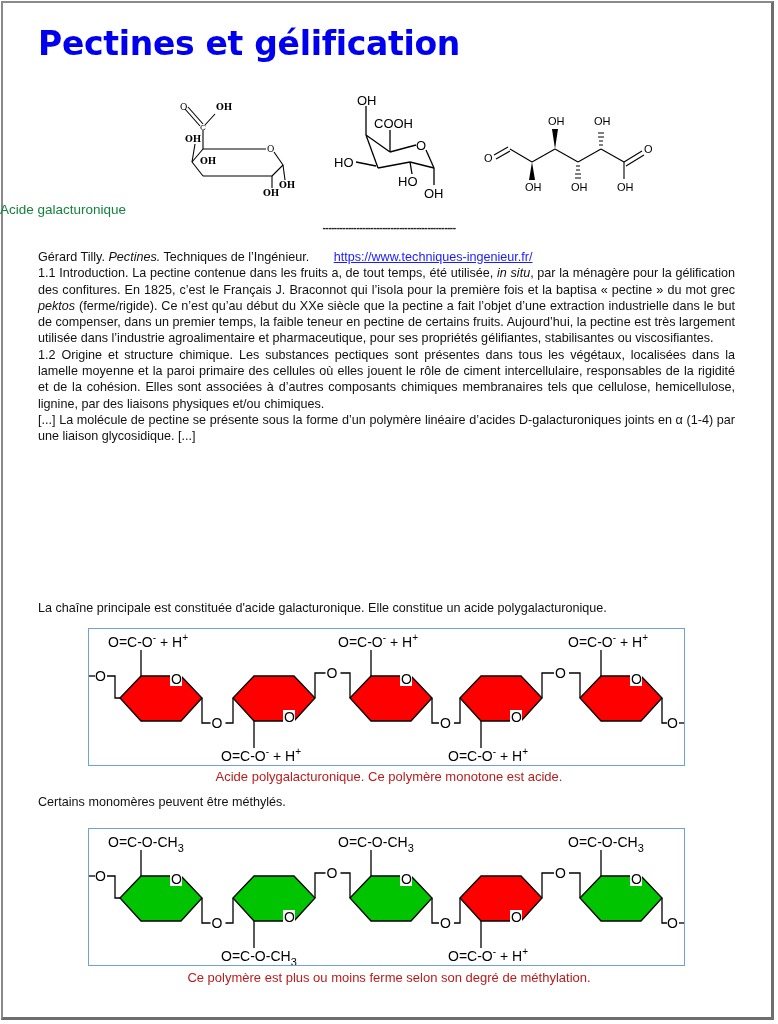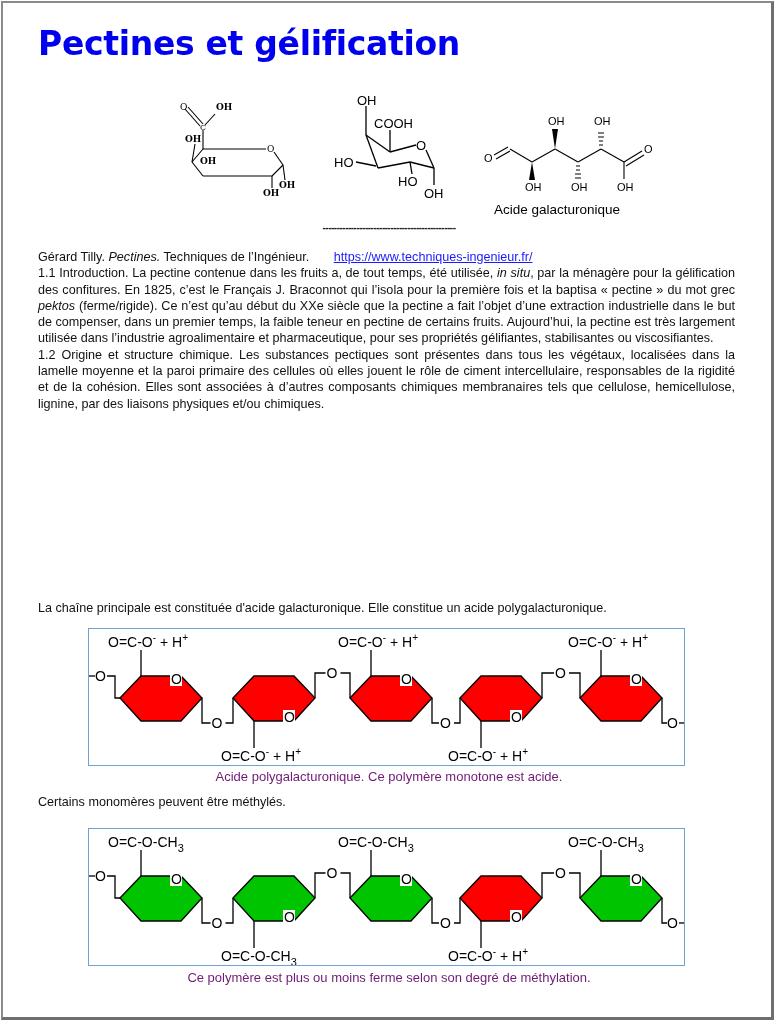--- a/index.html
+++ b/index.html
@@ -1,27 +1,27 @@
 <!DOCTYPE html>
 <html><head>
 <meta charset="utf-8">
 <style>
   html, body { margin: 0; padding: 0; background: #ffffff; }
   body { width: 778px; height: 1024px; position: relative; overflow: hidden; font-family: "Liberation Sans", sans-serif; }
   .page { position: absolute; left: 1px; top: 1px; width: 773px; height: 1019px; border-top: 2px solid #8a8a8a; border-left: 2px solid #8a8a8a; border-right: 3px solid #6e6e6e; border-bottom: 3px solid #6e6e6e; box-sizing: border-box; background: #fff; }
   .title { position: absolute; left: 38px; top: 24px; font-family: "DejaVu Sans", sans-serif; font-weight: bold; font-size: 33px; color: #0000ee; letter-spacing: -0.3px; }
   .mol { position: absolute; }
-  .caption1 { position: absolute; left: 0; width: 620px; top: 202px; text-align: right; font-size: 13.5px; color: #000000; }
+  .caption1 { position: absolute; left: 0; width: 620px; top: 202px; text-align: left; font-size: 13.5px; color: #15803d; }
   .dashes { position: absolute; left: 0; width: 778px; top: 222px; text-align: center; font-size: 10px; font-weight: bold; color: #222; letter-spacing: -0.5px; }
   .text { position: absolute; left: 38px; width: 697px; font-size: 12.6px; line-height: 16.3px; color: #111; text-align: justify; }
   .text p { margin: 0; }
   .link { color: #1a1aff; text-decoration: underline; padding-left: 21px; }
   b { font-weight: normal; }
   .diagram { position: absolute; left: 88px; width: 597px; border: 1px solid #6fa3d6; box-sizing: border-box; background: #fff; }
-  .cap { position: absolute; left: 0; width: 778px; text-align: center; font-size: 13px; color: #701a75; }
+  .cap { position: absolute; left: 0; width: 778px; text-align: center; font-size: 13px; color: #b91c1c; }
   svg text { font-family: "Liberation Sans", sans-serif; font-size: 14px; fill: #000; }
 </style>
 </head>
 <body>
 
 <div class="page"></div>
 
 <div class="title">Pectines et gélification</div>
 
 <svg class="mol" style="left:170px;top:92px;width:150px;height:105px" viewBox="0 0 150 105">
@@ -106,20 +106,21 @@
   <text x="137" y="86" style="font-size:11px">OH</text>
 </svg>
 
 <div class="caption1">Acide galacturonique</div>
 <div class="dashes">-----------------------------------------------</div>
 
 <div class="text" style="top:249px">
   <p><b>Gérard Tilly</b>. <i>Pectines.</i> <span>Techniques de l’Ingénieur.</span> <a class="link">https://www.techniques-ingenieur.fr/</a></p>
   <p><b>1.1 Introduction.</b><span> La pectine contenue dans les fruits a, de tout temps, été utilisée, </span><i>in situ</i><span>, par la ménagère pour la gélification des confitures. En 1825, c’est le Français J. Braconnot qui l’isola pour la première fois et la baptisa « pectine » du mot grec </span><i>pektos</i><span> (ferme/rigide). Ce n’est qu’au début du XXe siècle que la pectine a fait l’objet d’une extraction industrielle dans le but de compenser, dans un premier temps, la faible teneur en pectine de certains fruits. Aujourd’hui, la pectine est très largement utilisée dans l’industrie agroalimentaire et pharmaceutique, pour ses propriétés gélifiantes, stabilisantes ou viscosifiantes.</span></p>
   <p><b>1.2 Origine et structure chimique.</b><span> Les substances pectiques sont présentes dans tous les végétaux, localisées dans la lamelle moyenne et la paroi primaire des cellules où elles jouent le rôle de ciment intercellulaire, responsables de la rigidité et de la cohésion. Elles sont associées à d’autres composants chimiques membranaires tels que cellulose, hemicellulose, lignine, par des liaisons physiques et/ou chimiques.</span></p>
+  <p><span>[...] La molécule de pectine se présente sous la forme d’un </span><b>polymère linéaire d’acides D-galacturoniques</b><span> joints en α (1-4) par une liaison glycosidique. [...]</span></p>
 </div>
 
 <div class="text" style="top:553px">
 </div>
 
 <div class="text" style="top:600px">La chaîne principale est constituée d'acide galacturonique. Elle constitue un acide polygalacturonique.</div>
 
 <div class="diagram" style="top:628px;height:138px">
   <svg id="diag1" width="595" height="136">
       <polygon points="31,69 52,47 92,47 113,69 92,92 52,92" fill="#ff0000" stroke="#000" stroke-width="1.3"></polygon>

